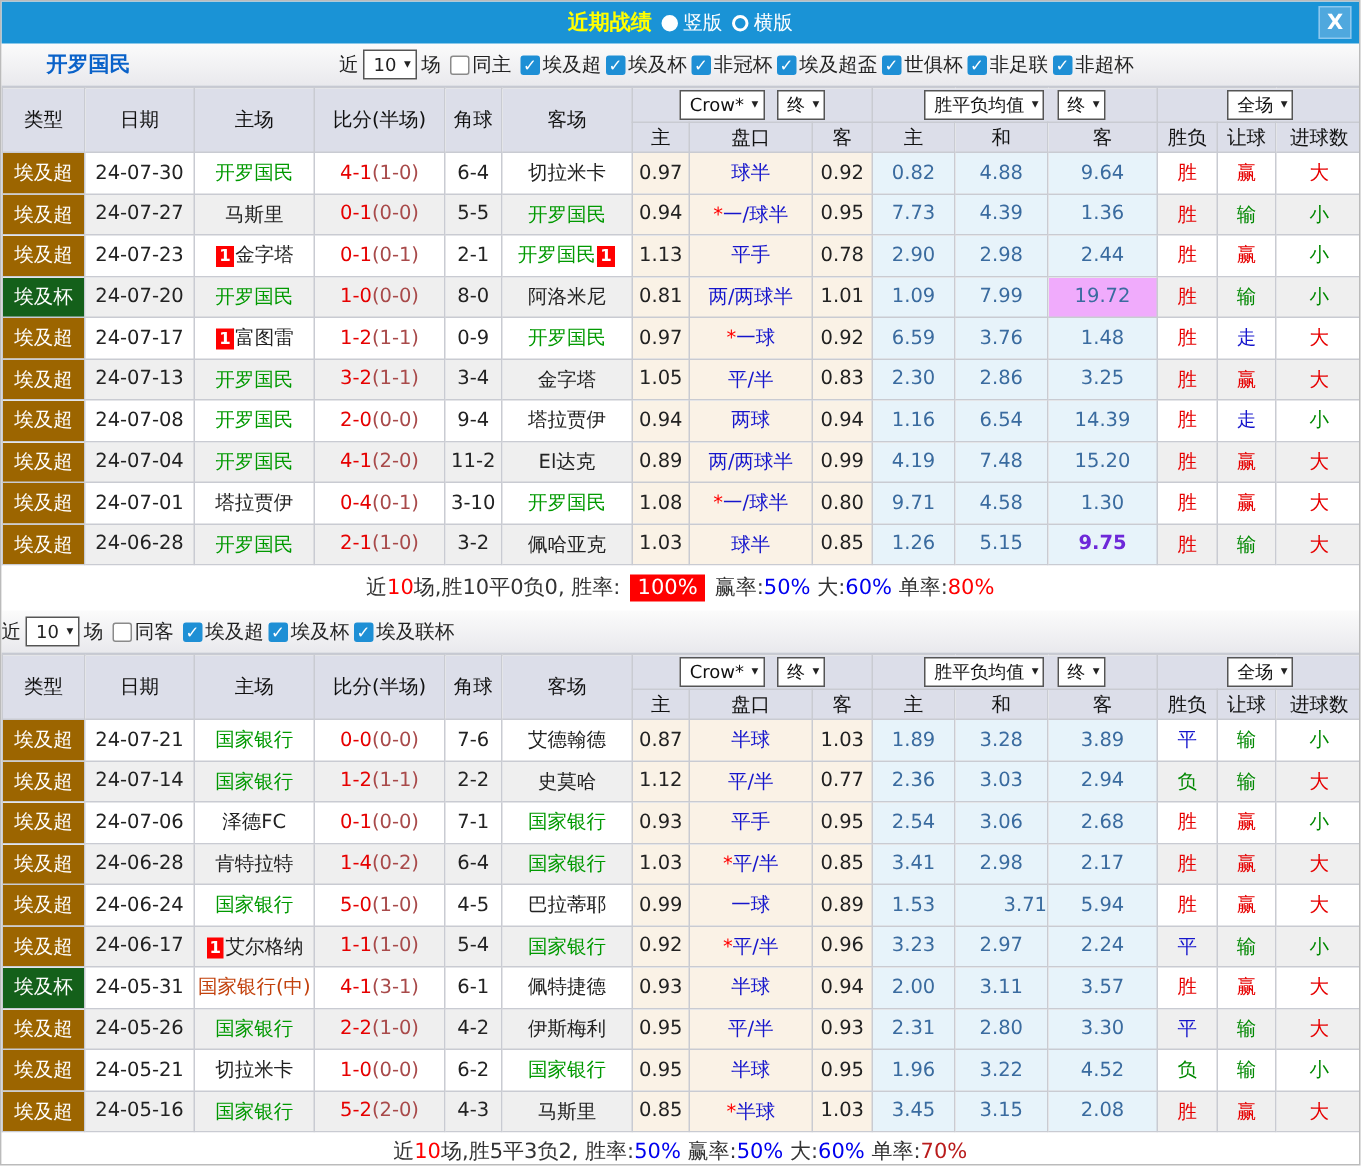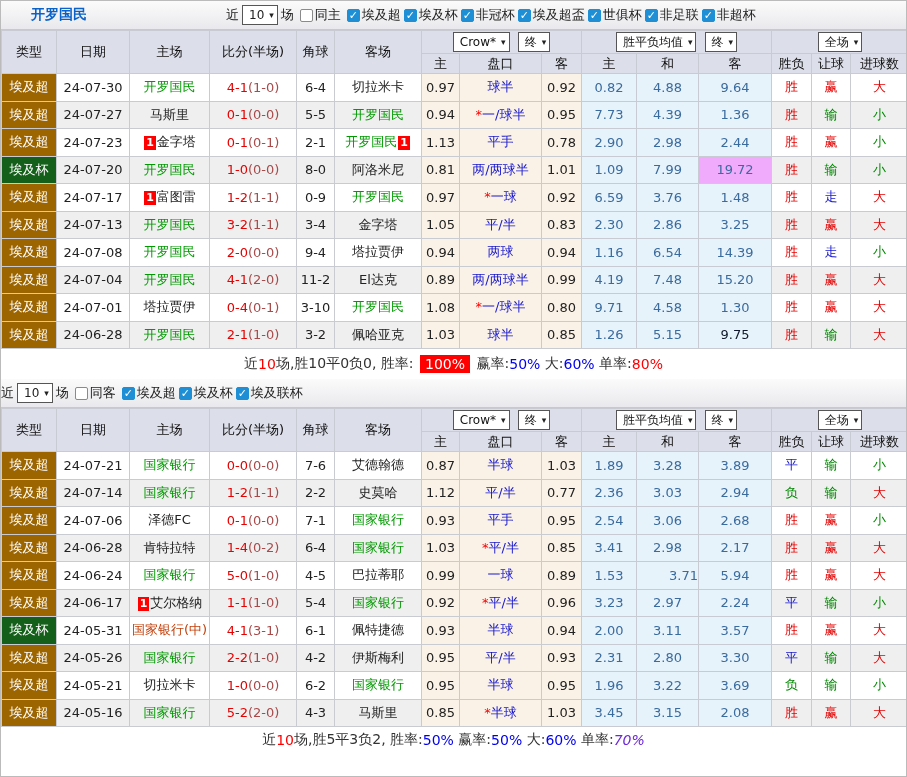--- a/index.html
+++ b/index.html
@@ -41,20 +41,36 @@
   .summary { display:flex; align-items:center; justify-content:center; font-size:14px; background:#fff; }
   .summary.s1 { height:30px; }
   .summary.s2 { height:25px; }
   .summary span { white-space:pre; }
 </style>
 </head>
 <body>
 
 <div class="app">
 
+  <div class="titlebar">
+    <div class="tgroup">
+      <span class="win-title">近期战绩</span>
+      <span class="radio-lab">
+        <span class="radio on"></span>
+        <span>竖版</span>
+      </span>
+      <span class="radio-lab">
+        <span class="radio"></span>
+        <span>横版</span>
+      </span>
+    </div>
+    <div class="close-btn">
+      <span>X</span>
+    </div>
+  </div>
 
   <div class="section-header">
     <span class="team-name">开罗国民</span>
     <div class="filters">
       <span>近</span>
       <span class="sel">
         <span>10</span>
           <span class="caret">▾</span>
       </span>
       <span>场</span>
@@ -311,21 +327,21 @@
           <td>24-06-28</td>
           <td><span style="color: rgb(0, 153, 0);">开罗国民</span></td>
           <td><span style="color: rgb(230, 0, 0);">2-1</span><span style="color: rgb(168, 74, 74);">(1-0)</span></td>
           <td>3-2</td>
           <td><span>佩哈亚克</span></td>
           <td style="background: rgb(250, 242, 230); color: rgb(34, 34, 34);">1.03</td>
           <td style="background: rgb(250, 242, 230);"><span style="color: rgb(21, 21, 204);">球半</span></td>
           <td style="background: rgb(250, 242, 230); color: rgb(34, 34, 34);">0.85</td>
           <td style="background: rgb(231, 243, 250); color: rgb(58, 107, 159);">1.26</td>
           <td style="background: rgb(231, 243, 250); color: rgb(58, 107, 159);">5.15</td>
-          <td style="background: rgb(231, 243, 250); color: #0f172a;">9.75</td>
+          <td style="background: rgb(231, 243, 250); color: #6d28d9; font-weight: bold;">9.75</td>
           <td style="color: rgb(230, 0, 0);">胜</td>
           <td style="color: rgb(0, 136, 0);">输</td>
           <td style="color: rgb(230, 0, 0);">大</td>
         </tr>
       </tbody>
   </table>
 
   <div class="summary s1" id="summary-0">
       <span style="color: rgb(51, 51, 51);">近</span>
       <span style="color: rgb(255, 0, 0);">10</span>
@@ -571,21 +587,21 @@
           <td>24-05-21</td>
           <td><span>切拉米卡</span></td>
           <td><span style="color: rgb(230, 0, 0);">1-0</span><span style="color: rgb(168, 74, 74);">(0-0)</span></td>
           <td>6-2</td>
           <td><span style="color: rgb(0, 153, 0);">国家银行</span></td>
           <td style="background: rgb(250, 242, 230); color: rgb(34, 34, 34);">0.95</td>
           <td style="background: rgb(250, 242, 230);"><span style="color: rgb(21, 21, 204);">半球</span></td>
           <td style="background: rgb(250, 242, 230); color: rgb(34, 34, 34);">0.95</td>
           <td style="background: rgb(231, 243, 250); color: rgb(58, 107, 159);">1.96</td>
           <td style="background: rgb(231, 243, 250); color: rgb(58, 107, 159);">3.22</td>
-          <td style="background: rgb(231, 243, 250); color: rgb(58, 107, 159);">3.69</td>
+          <td style="background: rgb(231, 243, 250); color: rgb(58, 107, 159);">4.52</td>
           <td style="color: rgb(0, 136, 0);">负</td>
           <td style="color: rgb(0, 136, 0);">输</td>
           <td style="color: rgb(0, 136, 0);">小</td>
         </tr>
         <tr>
           <td style="background: rgb(156, 101, 0); color: rgb(255, 255, 255);">埃及超</td>
           <td>24-05-16</td>
           <td><span style="color: rgb(0, 153, 0);">国家银行</span></td>
           <td><span style="color: rgb(230, 0, 0);">5-2</span><span style="color: rgb(168, 74, 74);">(2-0)</span></td>
           <td>4-3</td>
@@ -606,16 +622,16 @@
   <div class="summary s2" id="summary-1">
       <span style="color: rgb(51, 51, 51);">近</span>
       <span style="color: rgb(255, 0, 0);">10</span>
       <span style="color: rgb(51, 51, 51);">场,胜5平3负2, 胜率:</span>
       <span style="color: rgb(0, 0, 238);">50%</span>
       <span style="color: rgb(51, 51, 51);"> 赢率:</span>
       <span style="color: rgb(0, 0, 238);">50%</span>
       <span style="color: rgb(51, 51, 51);"> 大:</span>
       <span style="color: rgb(0, 0, 238);">60%</span>
       <span style="color: rgb(51, 51, 51);"> 单率:</span>
-      <span style="color: #6d28d9; font-style: italic;">70%</span>
+      <span style="color: #b91c1c;">70%</span>
     </div>
 
 </div>
 
 </body></html>

